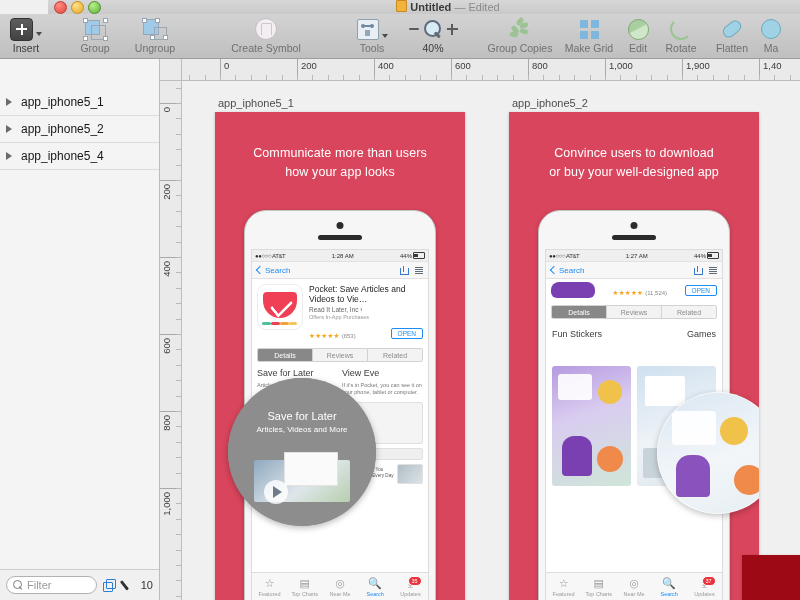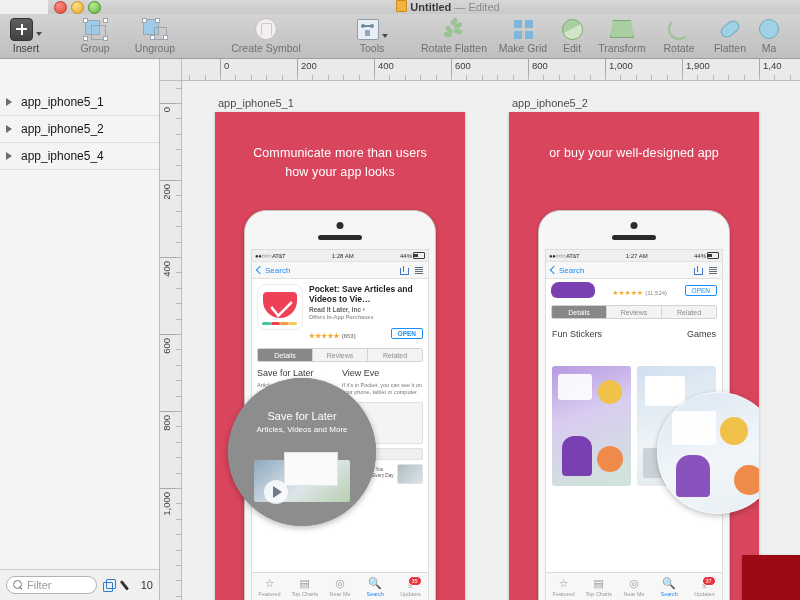--- a/index.html
+++ b/index.html
@@ -250,21 +250,21 @@
     position:absolute;left:5px;top:7px;width:34px;height:26px;background:#ef4056;
     border-radius:4px 4px 17px 17px;
   }
   .pocket:after{
     content:"";position:absolute;left:8px;top:7px;width:18px;height:10px;
     border-left:3.5px solid #fff;border-bottom:3.5px solid #fff;
     transform:rotate(-45deg) skew(-6deg);border-radius:1px;
   }
   .arcs{position:absolute;left:4px;bottom:4px;width:36px;height:9px;}
   .arcs b{position:absolute;bottom:0;height:3px;border-radius:2px;}
-  .app-meta{flex:1;min-width:0;font-weight:bold;}
+  .app-meta{flex:1;min-width:0;}
   .app-title{font-size:8.5px;line-height:10px;color:#1d1d1d;}
   .app-dev{font-size:6.5px;color:#666;margin-top:2px;}
   .app-iap{font-size:5.5px;color:#999;margin-top:1px;}
   .rate-row{display:flex;align-items:center;justify-content:space-between;margin-top:4px;}
   .stars{color:#f5a623;font-size:6.5px;letter-spacing:.3px;}
   .ratecount{font-size:6px;color:#8a8a8a;margin-left:2px;}
   .open-btn{
     font-size:6.5px;color:#1b8cf5;border:1px solid #1b8cf5;border-radius:2px;
     padding:1px 6px;background:#fff;
   }
@@ -388,32 +388,43 @@
             <i class="n1"></i>
             <i class="n2"></i>
             <i class="n3"></i>
             <i class="n4"></i>
           </div>
         <div class="caret" style="margin-bottom:3px"></div>
       </div>
       <div class="tb-label muted">Tools</div>
     </div>
 
+    <div class="tb-item" style="width:66px">
+      <div class="tb-icon zoom-group">
+        <div class="zm-minus"></div>
+        <div class="mag">
+            <div class="ring"></div>
+            <div class="hand"></div>
+          </div>
+        <div class="zm-plus"></div>
+      </div>
+      <div class="tb-label">40%</div>
+    </div>
 
     <div class="tb-item" style="width:76px;margin-left:16px">
       <div class="tb-icon">
         <div class="rotcop">
           <span style="left:8px;top:0;transform:rotate(-40deg)"></span>
           <span style="left:12px;top:4px;transform:rotate(-10deg)"></span>
           <span style="left:12px;top:10px;transform:rotate(25deg)"></span>
           <span style="left:3px;top:8px;transform:rotate(60deg)"></span>
           <span style="left:2px;top:13px;transform:rotate(15deg)"></span>
         </div>
       </div>
-      <div class="tb-label muted">Rotate Flatten</div>
+      <div class="tb-label muted">Group Copies</div>
     </div>
 
     <div class="tb-item" style="width:62px">
       <div class="tb-icon">
         <div class="grid-ic">
             <b></b>
             <b></b>
             <b></b>
             <b></b>
           </div>
@@ -421,26 +432,20 @@
       <div class="tb-label muted">Make Grid</div>
     </div>
 
     <div class="tb-item" style="width:36px">
       <div class="tb-icon">
           <div class="edit-ic"></div>
         </div>
       <div class="tb-label muted">Edit</div>
     </div>
 
-    <div class="tb-item" style="width:64px">
-      <div class="tb-icon">
-          <div class="trans-ic"></div>
-        </div>
-      <div class="tb-label muted">Transform</div>
-    </div>
 
     <div class="tb-item" style="width:50px">
       <div class="tb-icon">
           <div class="rot-ic"></div>
         </div>
       <div class="tb-label muted">Rotate</div>
     </div>
 
     <div class="tb-item" style="width:52px">
       <div class="tb-icon">
@@ -759,20 +764,21 @@
         <div style="position:absolute;left:26px;top:82px;width:96px;height:42px;background:linear-gradient(140deg,#8fa9c0,#dfe6ea 55%,#b7cfae);border-radius:2px"></div>
         <div style="position:absolute;left:56px;top:74px;width:52px;height:32px;background:#fafafa;border:1px solid #e3e3e3"></div>
         <div class="playbtn" style="left:36px;top:102px"></div>
       </div>
     </div>
 
     <div class="artboard-label" style="left:330px;top:16px">app_iphone5_2</div>
     <div class="artboard" style="left:327px;top:31px;width:250px;height:488px">
 
       <div class="ab-head">
+        <div>Convince users to download</div>
         <div>or buy your well-designed app</div>
       </div>
 
       <div class="phone" style="top:98px;width:192px;height:392px">
         <div class="cam"></div>
         <div class="speaker"></div>
 
         <div class="screen">
 
           <div class="statusbar">

